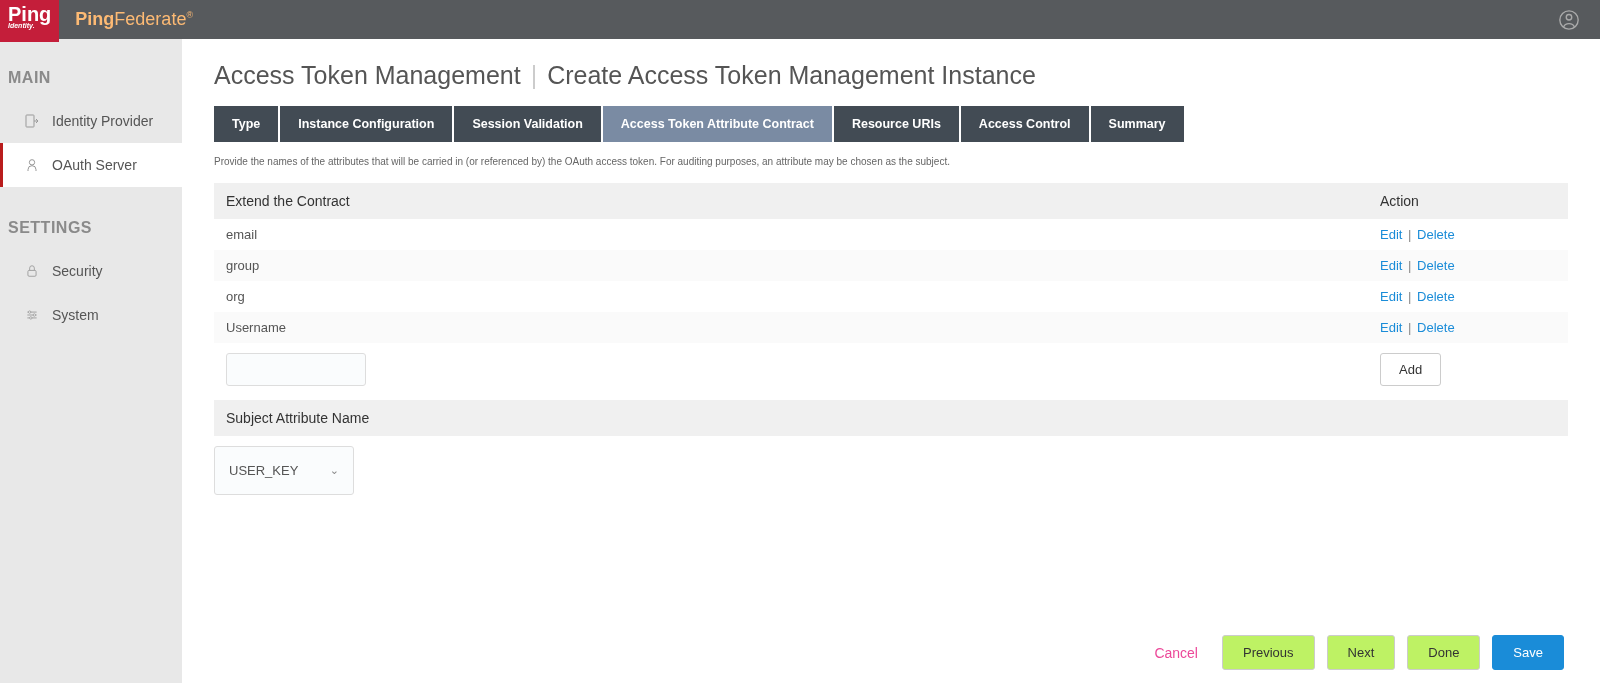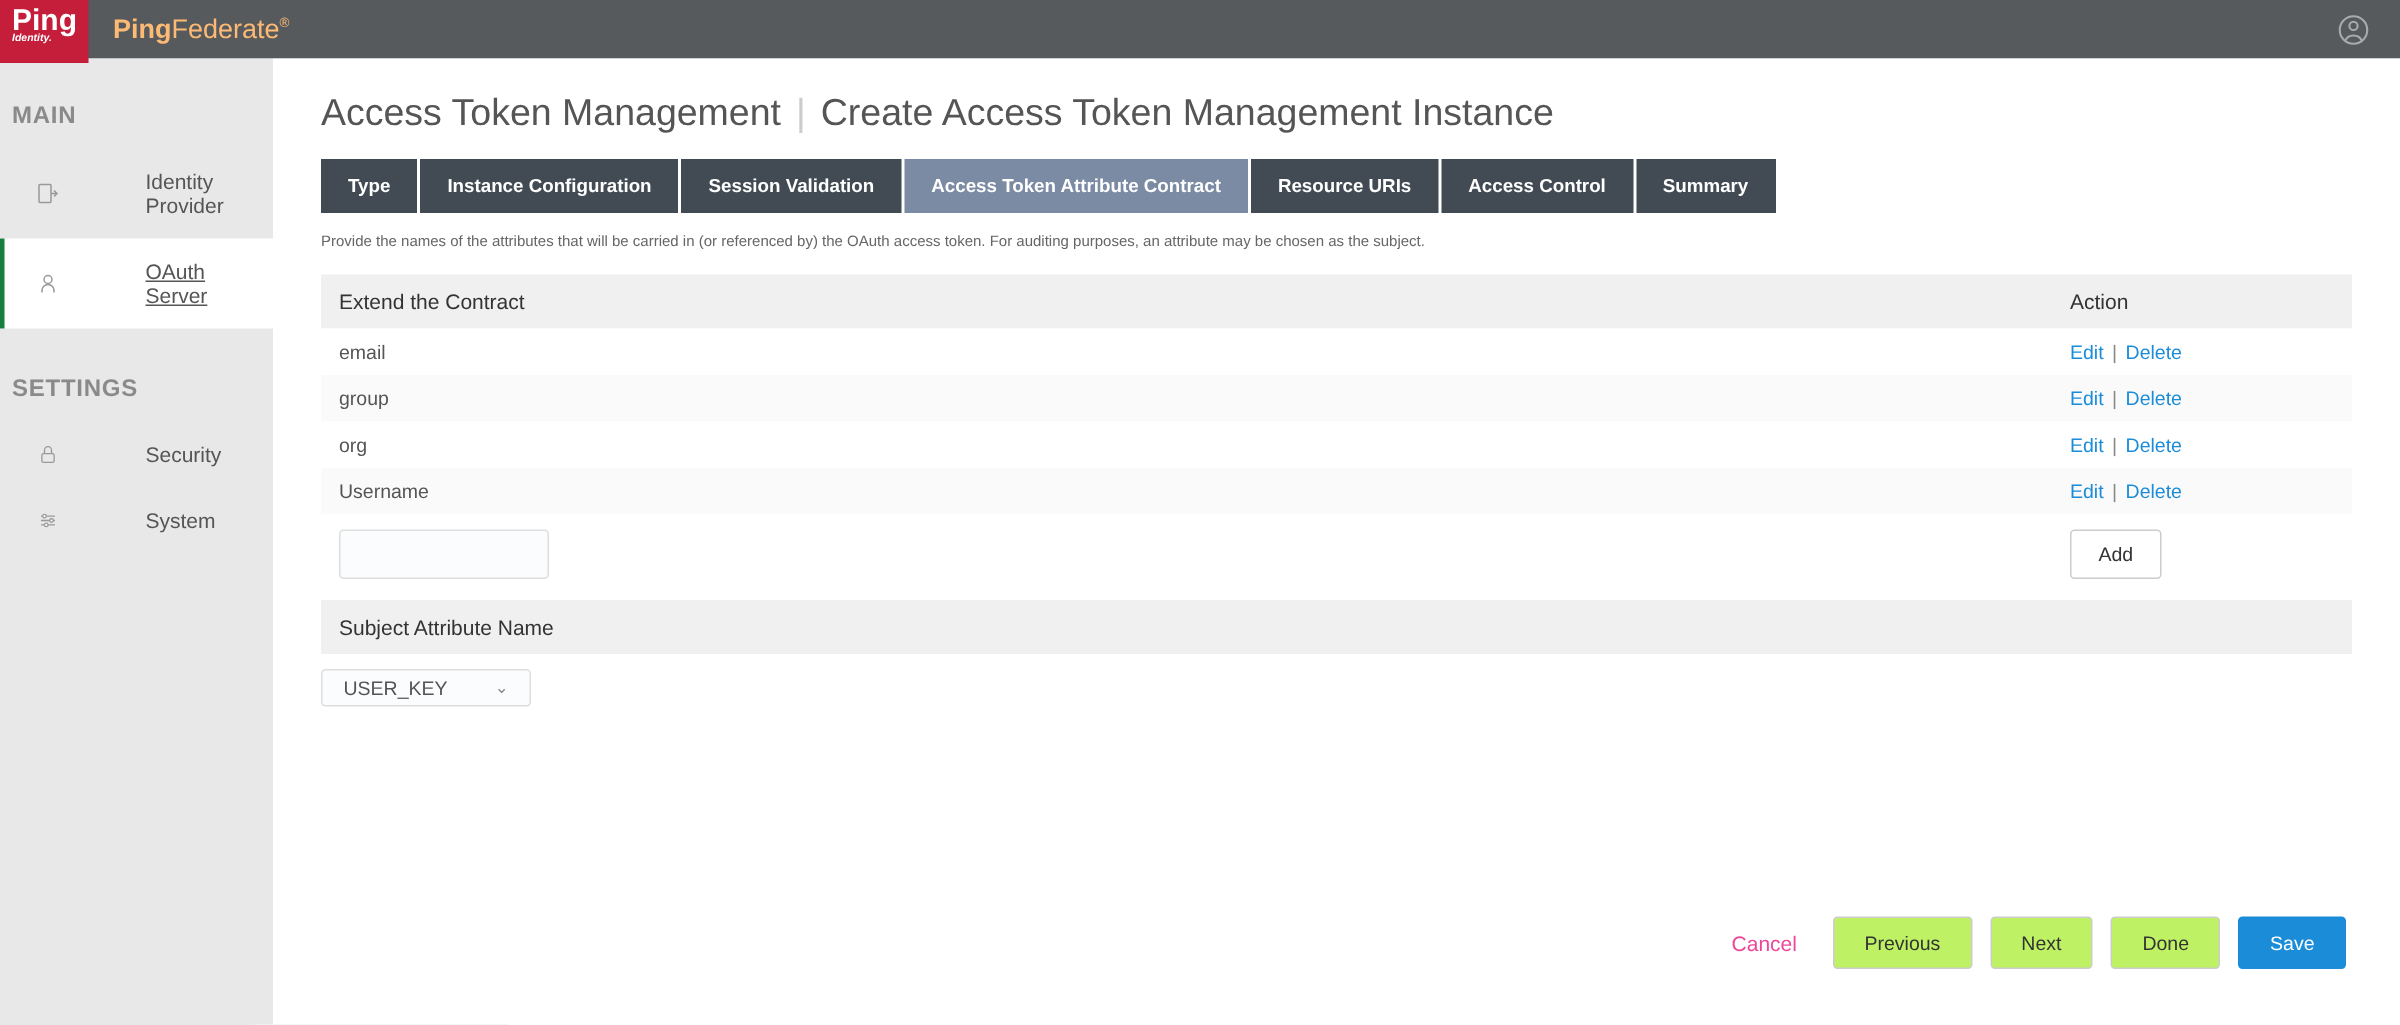--- a/index.html
+++ b/index.html
@@ -86,28 +86,26 @@
       letter-spacing: 0.5px;
       padding: 12px 8px;
     }
     .sidebar-item {
       display: flex;
       align-items: center;
       padding: 14px 24px;
       color: #555;
       font-size: 14px;
       cursor: pointer;
-      gap: 45px;
     }
     .sidebar-item.active {
       background: white;
-      border-left: 3px solid #15803d;
+      border-left: 3px solid #b91c1c;
       padding-left: 21px;
       position: relative;
-      text-decoration: underline;
     }
     .sidebar-item.active::after {
       content: "";
       position: absolute;
       right: -10px;
       top: 50%;
       transform: translateY(-50%);
       width: 0;
       height: 0;
       border-top: 10px solid transparent;
@@ -224,21 +222,21 @@
       font-weight: 400;
       color: #333;
       margin-top: 4px;
     }
     .select-wrapper {
       margin-top: 10px;
       display: inline-flex;
       align-items: center;
       border: 1px solid #ddd;
       background: #fafcfd;
-      padding: 4px 14px;
+      padding: 16px 14px;
       border-radius: 3px;
       cursor: pointer;
       font-size: 13px;
       color: #555;
       min-width: 140px;
       justify-content: space-between;
     }
     .select-wrapper .chevron {
       margin-left: 24px;
       font-size: 11px;

